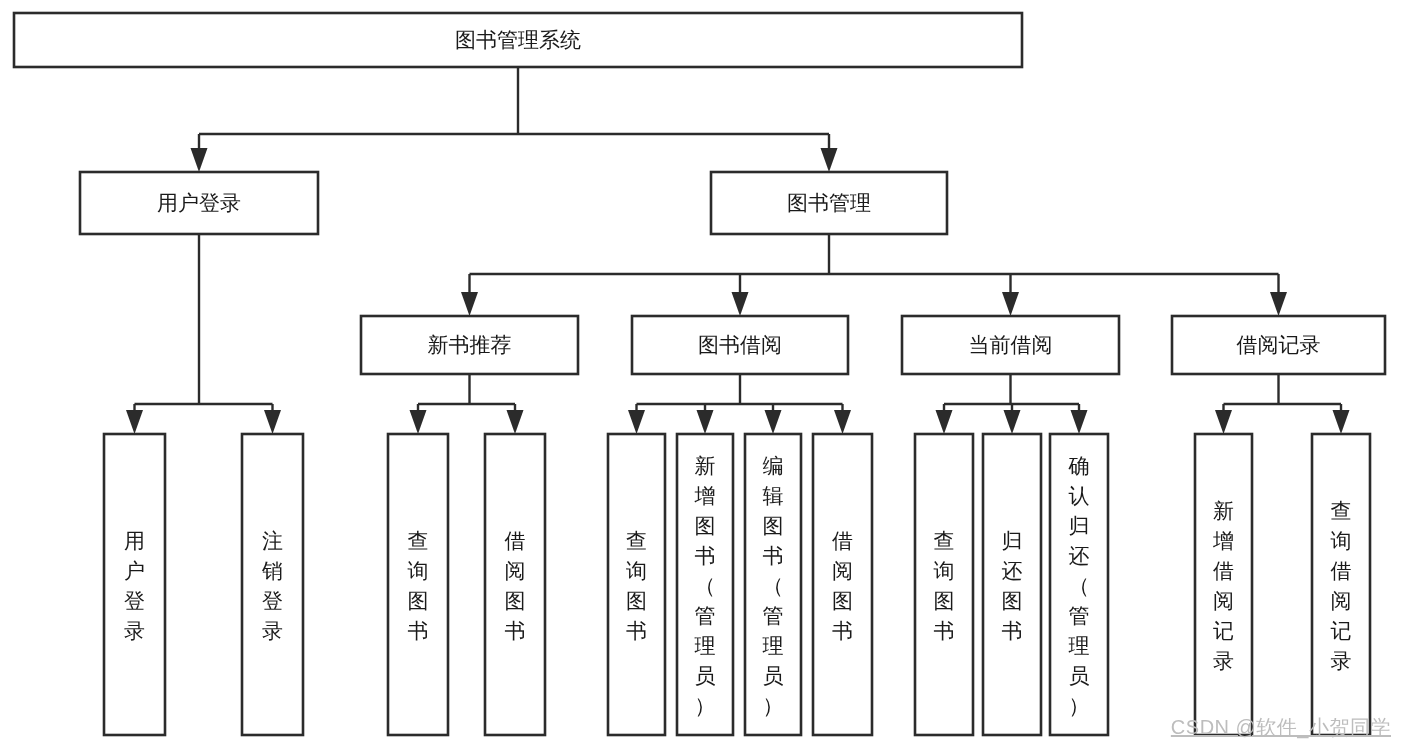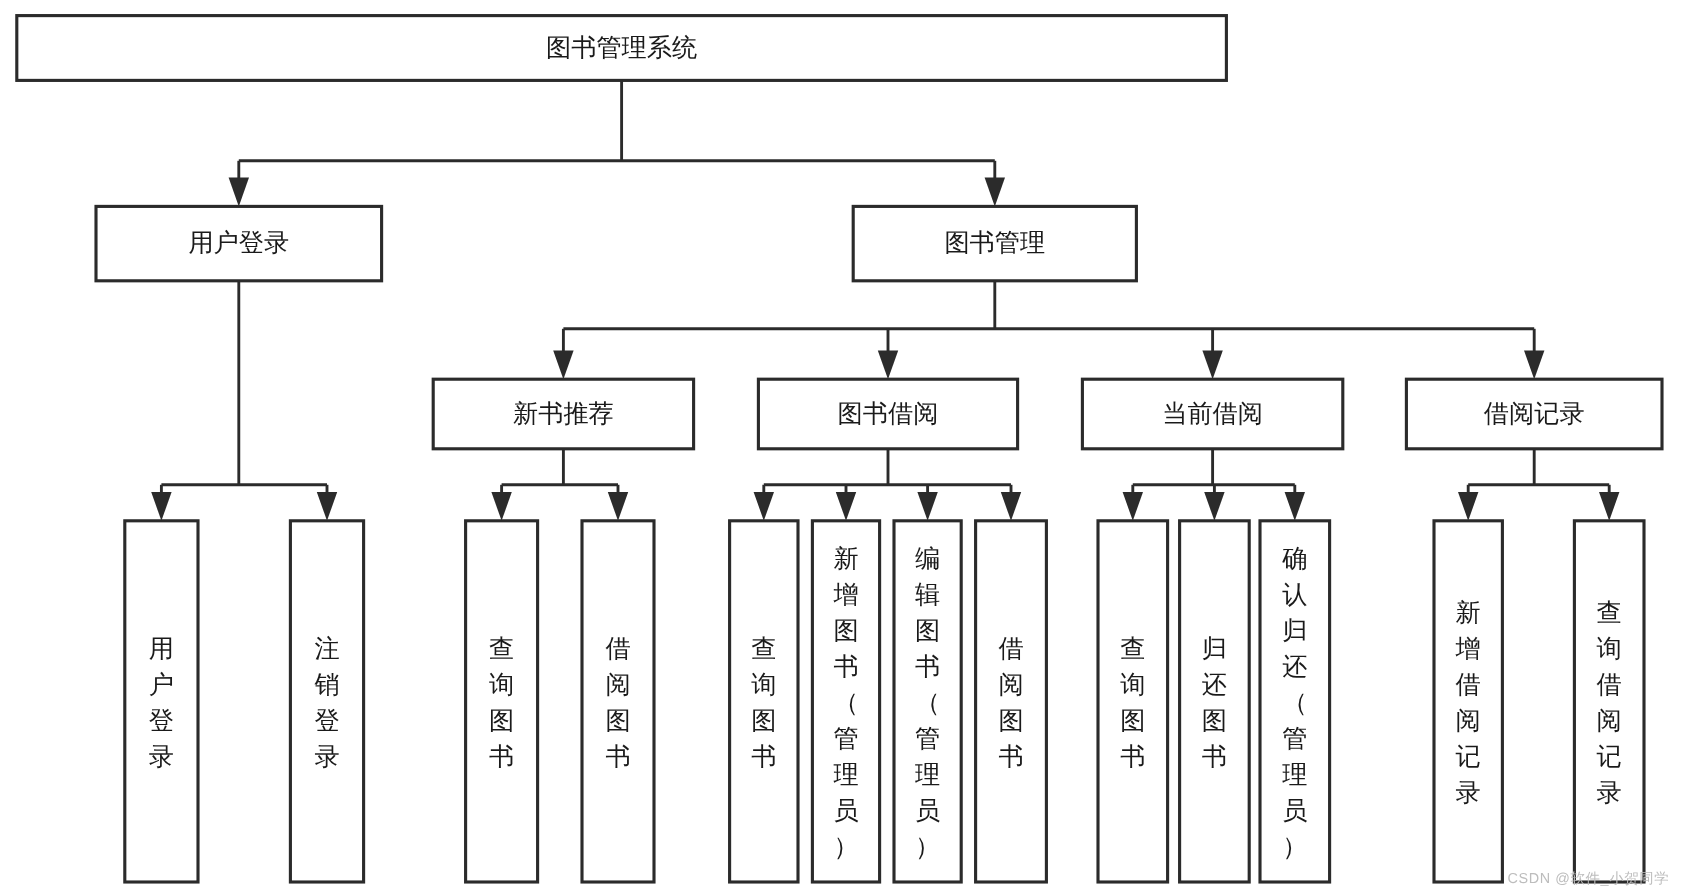--- a/index.html
+++ b/index.html
@@ -55,25 +55,26 @@
     fill: #1a1a1a;
     font-family: "Liberation Sans", "DejaVu Sans", sans-serif;
     font-size: 21px;
     text-anchor: middle;
   }
   .watermark-text {
     position: absolute;
     right: 14px;
     bottom: 6px;
     font-family: "Liberation Sans", "DejaVu Sans", sans-serif;
-    font-size: 12px;
+    font-size: 20px;
     color: #bdbdbd;
     white-space: nowrap;
     letter-spacing: 0.5px;
     pointer-events: none;
+    text-decoration: underline;
   }
 </style>
 </head>
 <body>
 
 <div id="diagram-root">
   <svg class="diagram-canvas" id="diagram-canvas" viewBox="0 0 1405 747" xmlns="http://www.w3.org/2000/svg">
     <g id="edges-layer">
         <g>
           <path class="connector" d="M 518 67 L 518 134"></path>

